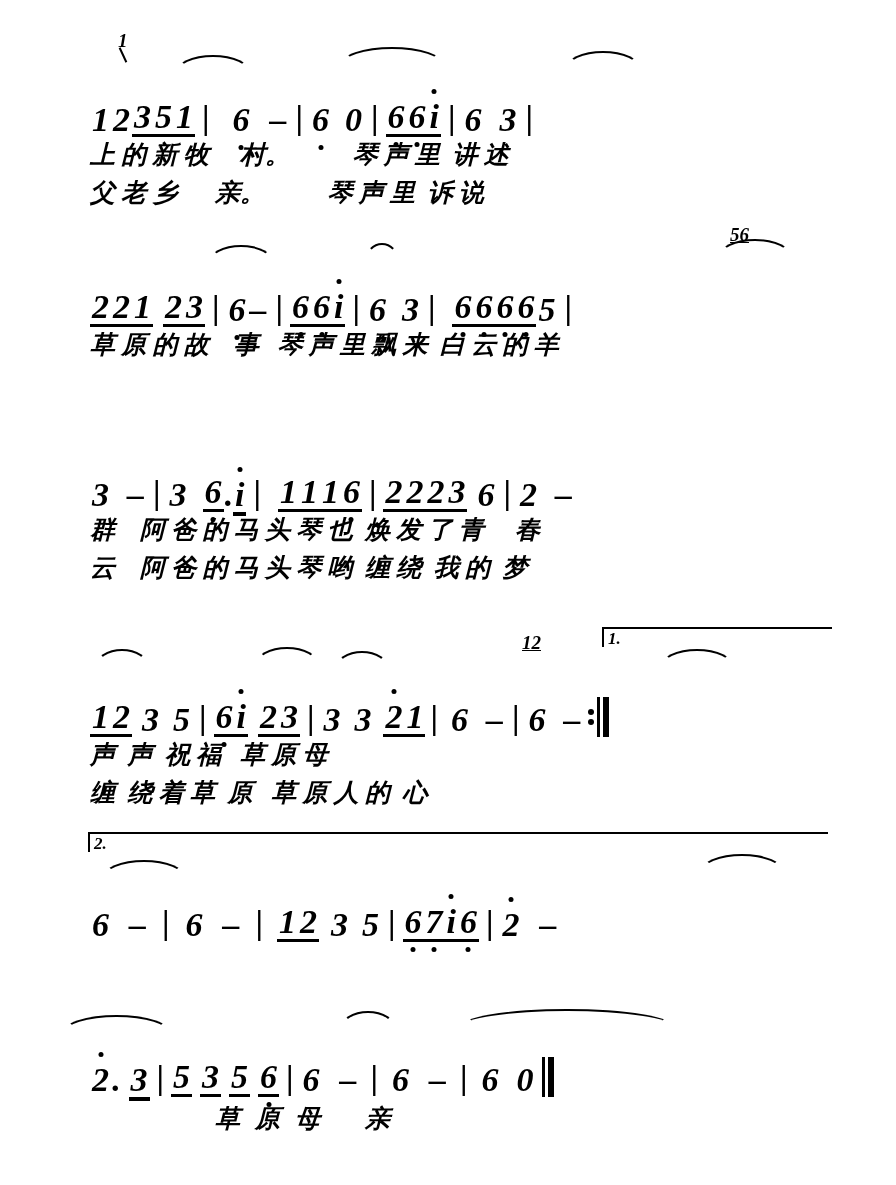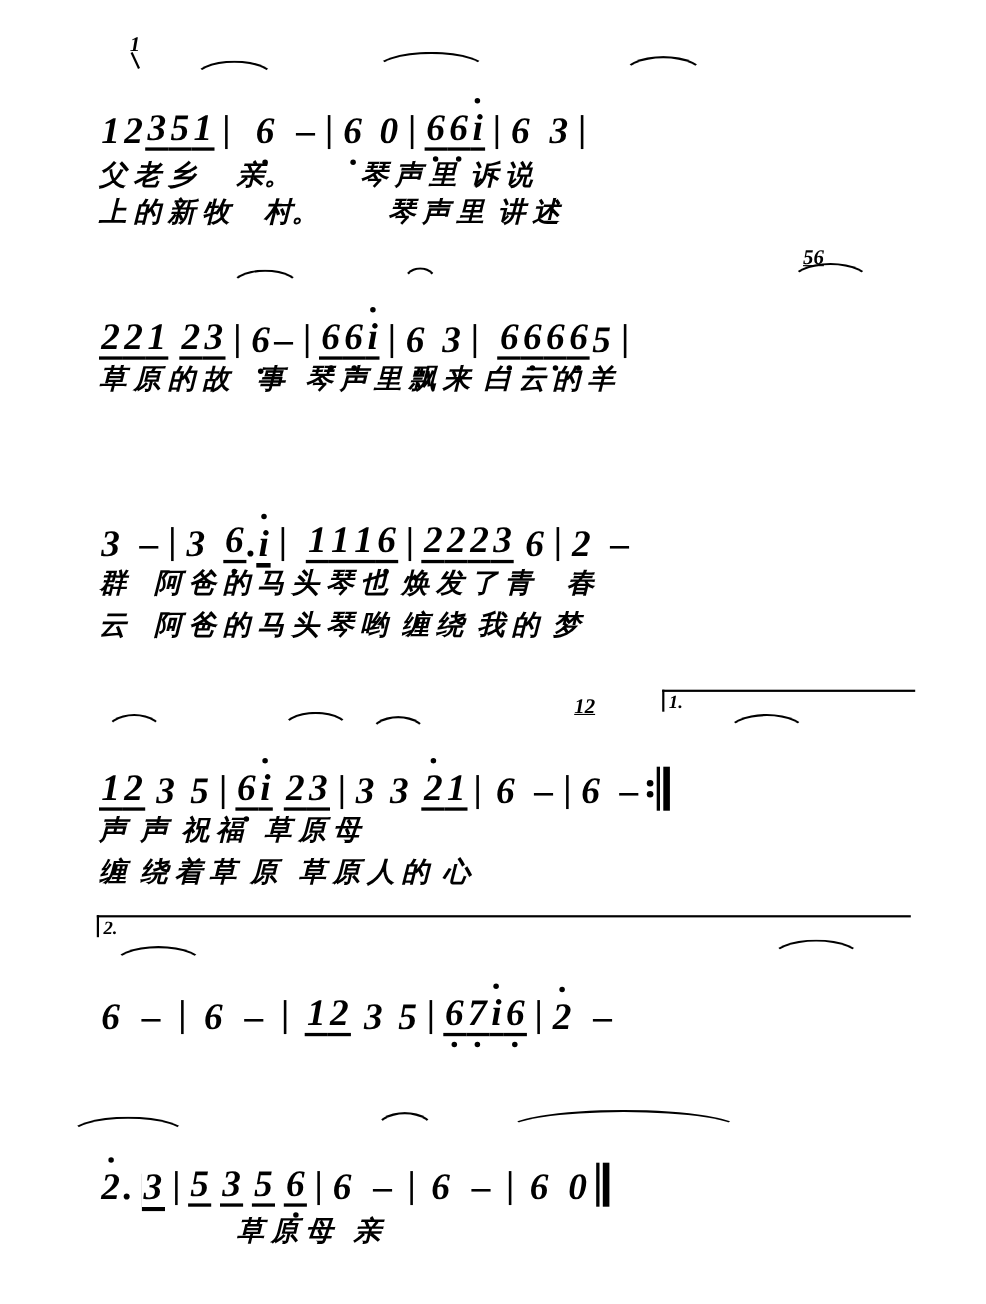--- a/index.html
+++ b/index.html
@@ -184,22 +184,22 @@
       <span class="note" style="margin-left:12px;">0</span>
       <span class="bar">|</span>
       <span class="note beam1 dot-dn">6</span>
       <span class="note beam1 dot-dn">6</span>
       <span class="note beam1 dot-up">i</span>
       <span class="bar">|</span>
       <span class="note">6</span>
       <span class="note" style="margin-left:14px;">3</span>
       <span class="bar">|</span>
     </div>
+    <div class="lyrics">上 的 新 牧     村。          琴 声 里  讲 述</div>
     <div class="lyrics" style="margin-top:4px;">父 老 乡      亲。          琴 声 里  诉 说</div>
-    <div class="lyrics">上 的 新 牧     村。          琴 声 里  讲 述</div>
   </div>
 
   <div class="system" style="position:absolute; left:90px; top:245px; width:740px;">
     <div class="slur" style="left:118px; top:0px; width:62px;"></div>
     <div class="slur" style="left:275px; top:-2px; width:30px;"></div>
     <div class="slur" style="left:628px; top:-6px; width:70px;"></div>
     <div class="grace" style="left:640px; top:-20px; text-decoration:underline;">56</div>
 
     <div class="notes-row" style="padding-top:20px;">
       <span class="note beam1">2</span>
@@ -352,16 +352,16 @@
       <span class="note">6</span>
       <span class="note plain" style="margin-left:16px;">–</span>
       <span class="bar" style="padding:0 12px;">|</span>
       <span class="note">6</span>
       <span class="note" style="margin-left:14px;">0</span>
       <span class="dblbar">
         <span class="thin"></span>
           <span class="thick"></span>
       </span>
     </div>
-    <div class="lyrics" style="margin-top:4px; padding-left:125px;">草 原 母   亲</div>
+    <div class="lyrics" style="margin-top:4px; padding-left:125px;font-family:Liberation Mono, monospace;">草 原 母   亲</div>
   </div>
 
 </div>
 
 </body></html>

